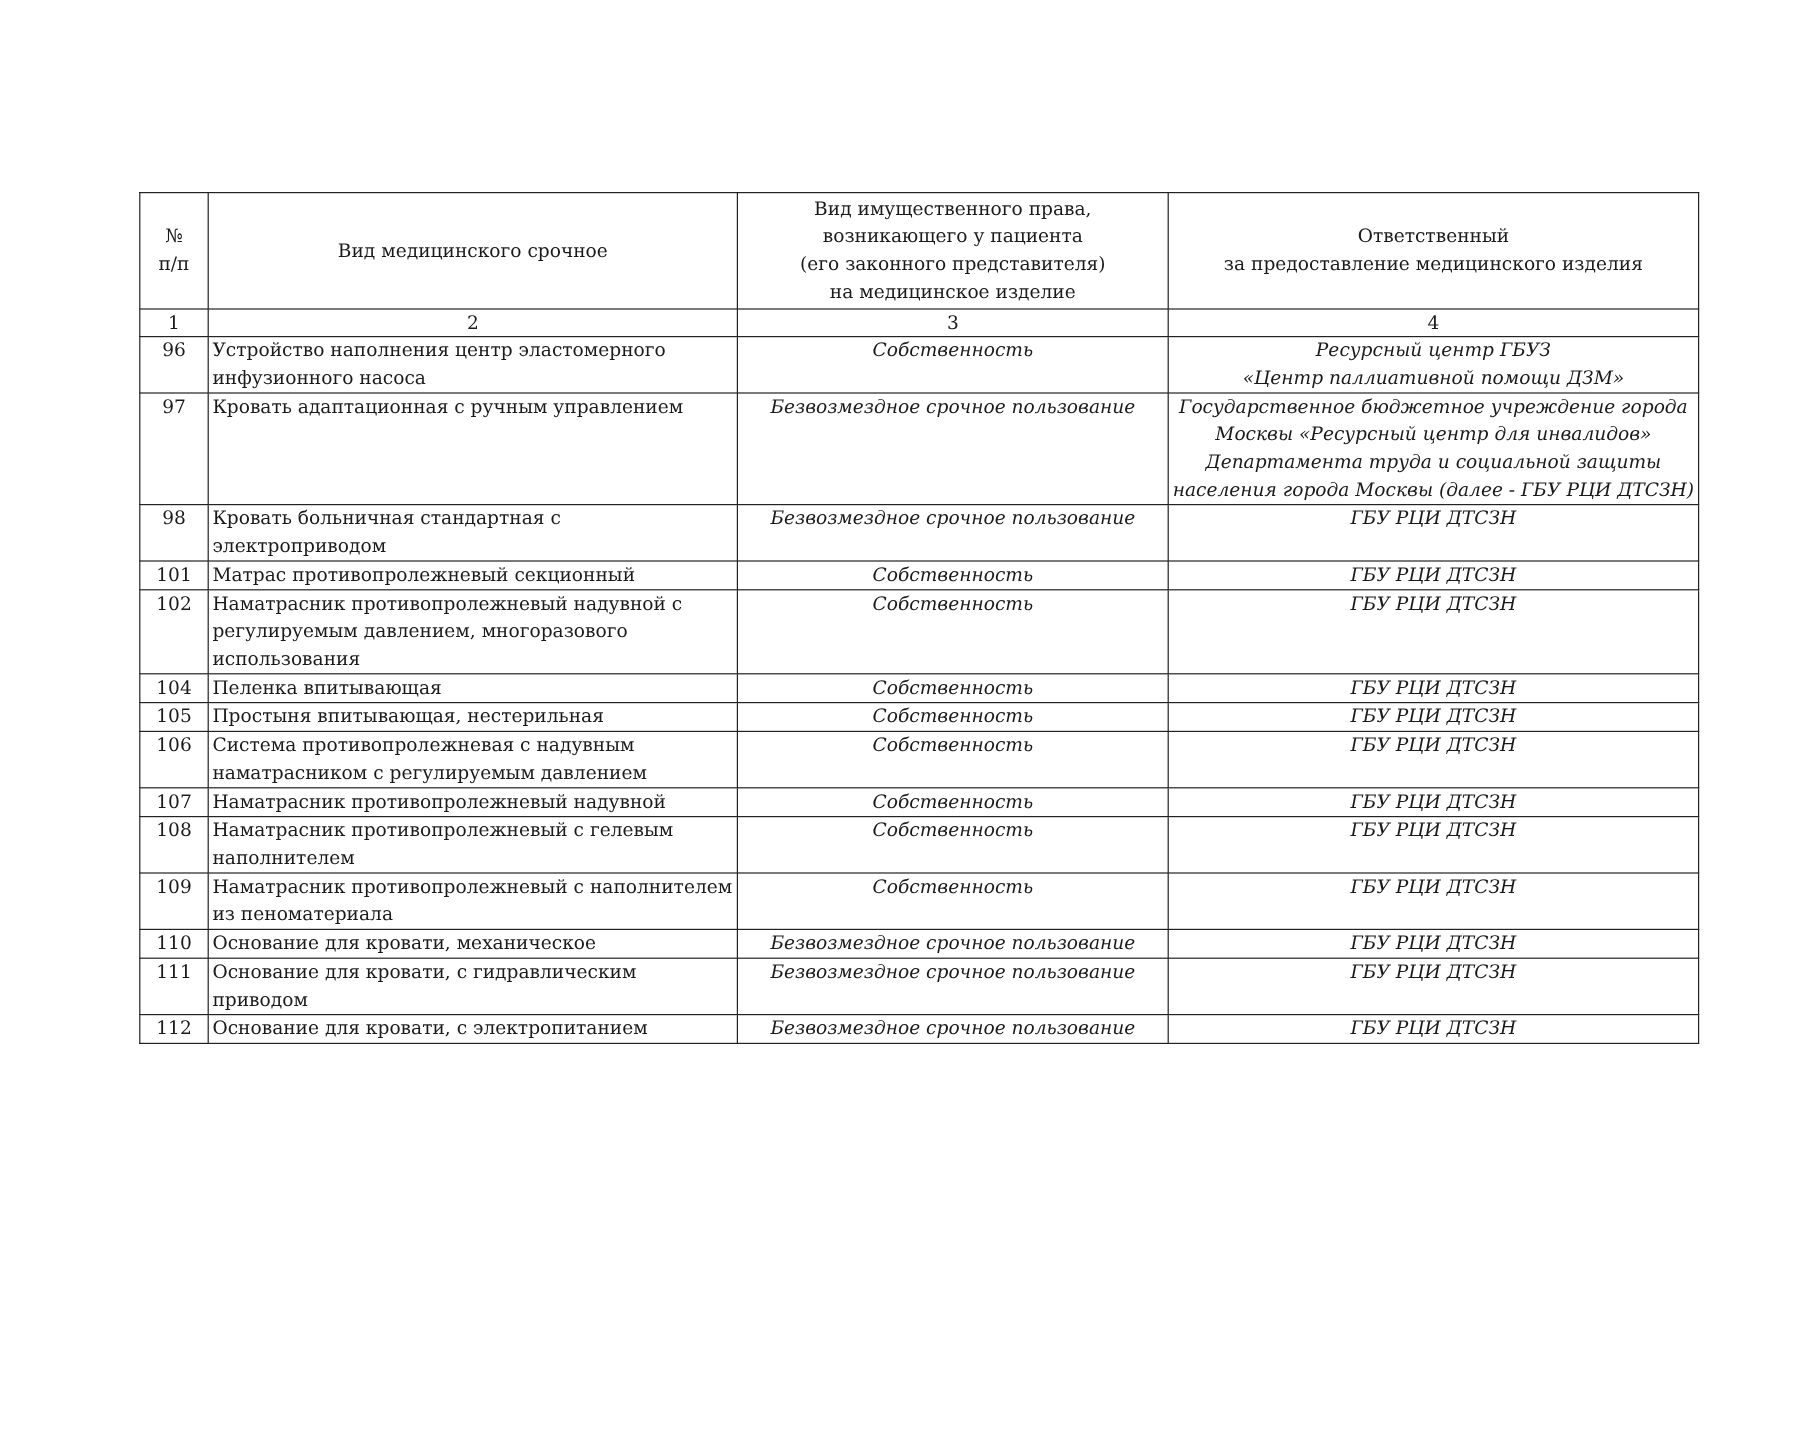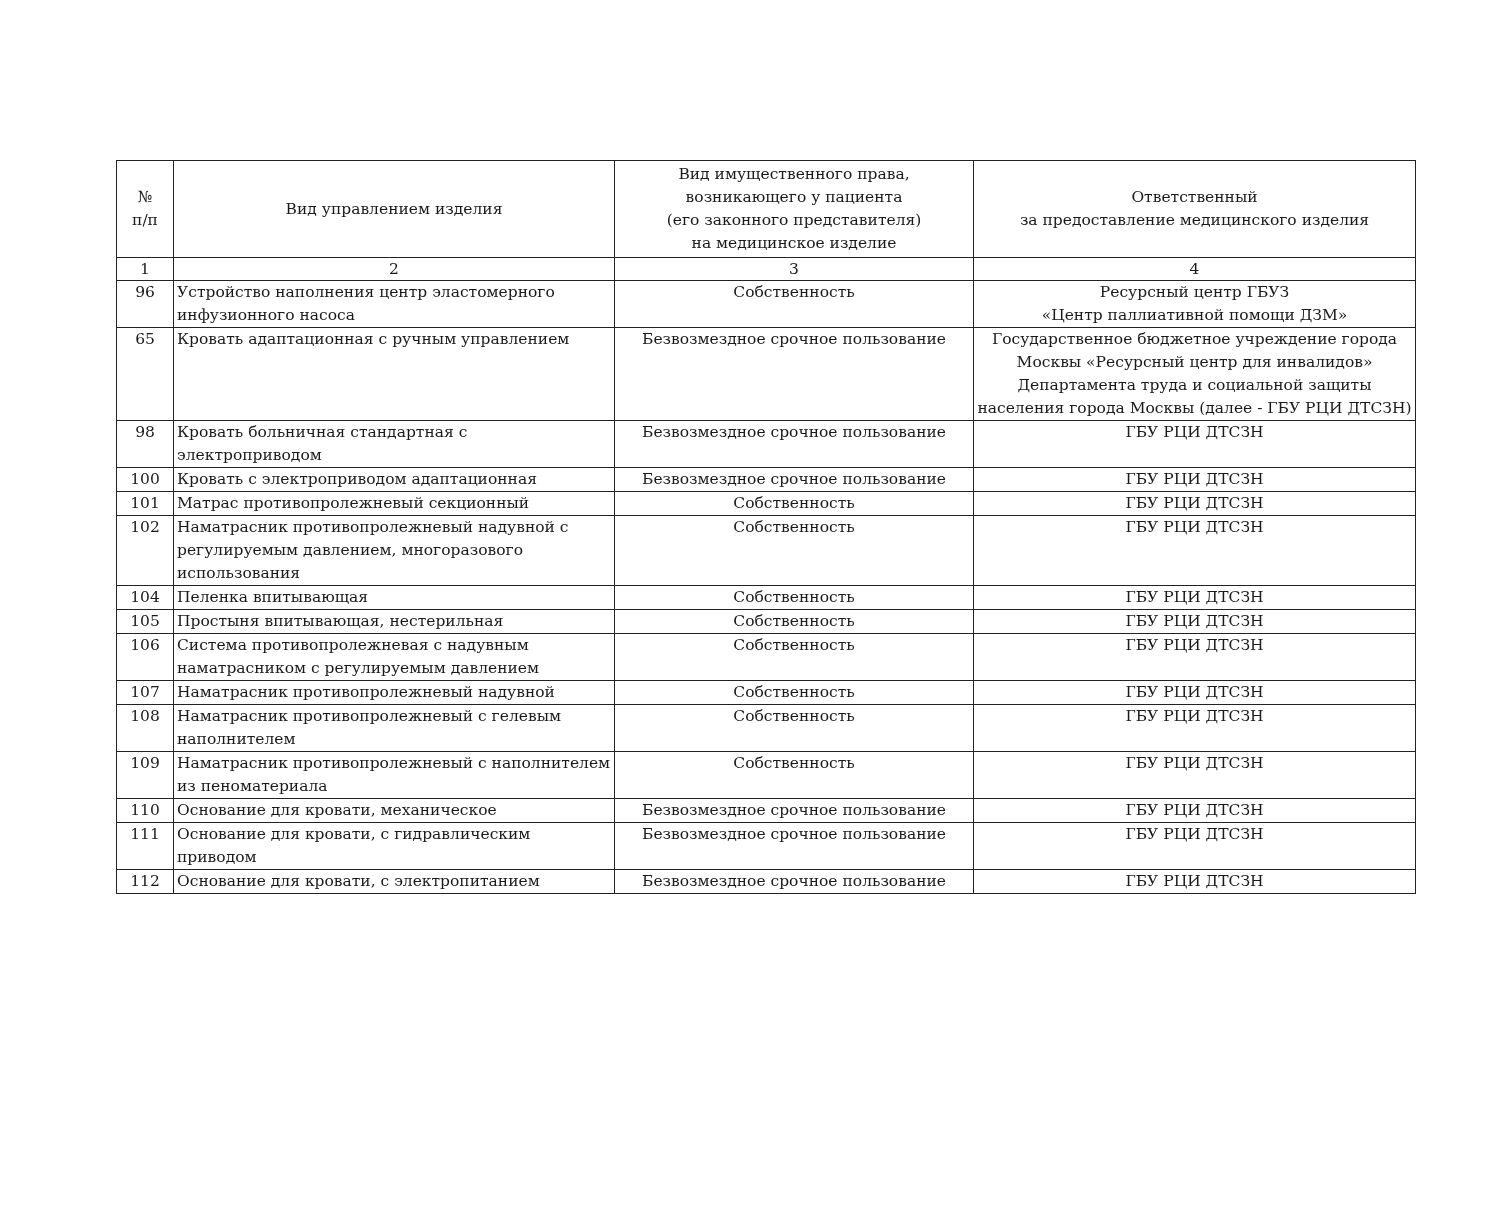--- a/index.html
+++ b/index.html
@@ -8,38 +8,38 @@
   table.doc { position:absolute; left:116px; top:160px; width:1299px;
               border-collapse:collapse; table-layout:fixed; font-size:15.5px; }
   table.doc td, table.doc th { border:1.5px solid #222; padding:0 3px; vertical-align:top;
               line-height:23px; font-weight:normal; }
   col.c1 { width:57px; } col.c2 { width:441px; } col.c3 { width:359px; } col.c4 { width:442px; }
   th { text-align:center; vertical-align:middle !important; }
   tr.hdr th { height:96px; }
   tr.nums td { height:22px; text-align:center; line-height:22px; }
   td.num { text-align:center; }
   td.name { text-align:left; }
-  td.right, td.resp { text-align:center; }
+  td.right, td.resp { text-align:center;font-style:italic; }
   .ml { white-space:pre-line; }
 </style>
 </head>
 <body>
 
 <table class="doc">
   <colgroup>
       <col class="c1">
       <col class="c2">
       <col class="c3">
       <col class="c4">
     </colgroup>
   <thead>
     <tr class="hdr">
       <th class="ml">№
 п/п</th>
-      <th class="ml">Вид управлением изделия</th>
+      <th class="ml">Вид медицинского срочное</th>
       <th class="ml">Вид имущественного права,
 возникающего у пациента
 (его законного представителя)
 на медицинское изделие</th>
       <th class="ml">Ответственный
 за предоставление медицинского изделия</th>
     </tr>
     <tr class="nums">
       <td>1</td>
       <td>2</td>
@@ -50,38 +50,32 @@
   <tbody id="rows">
       <tr>
         <td class="num ml">96</td>
         <td class="name ml">Устройство наполнения центр эластомерного
 инфузионного насоса</td>
         <td class="right ml">Собственность</td>
         <td class="resp ml">Ресурсный центр ГБУЗ
 «Центр паллиативной помощи ДЗМ»</td>
       </tr>
       <tr>
-        <td class="num ml">65</td>
+        <td class="num ml">97</td>
         <td class="name ml">Кровать адаптационная с ручным управлением</td>
         <td class="right ml">Безвозмездное срочное пользование</td>
         <td class="resp ml">Государственное бюджетное учреждение города
 Москвы «Ресурсный центр для инвалидов»
 Департамента труда и социальной защиты
 населения города Москвы (далее - ГБУ РЦИ ДТСЗН)</td>
       </tr>
       <tr>
         <td class="num ml">98</td>
         <td class="name ml">Кровать больничная стандартная с
 электроприводом</td>
-        <td class="right ml">Безвозмездное срочное пользование</td>
-        <td class="resp ml">ГБУ РЦИ ДТСЗН</td>
-      </tr>
-      <tr>
-        <td class="num ml">100</td>
-        <td class="name ml">Кровать с электроприводом адаптационная</td>
         <td class="right ml">Безвозмездное срочное пользование</td>
         <td class="resp ml">ГБУ РЦИ ДТСЗН</td>
       </tr>
       <tr>
         <td class="num ml">101</td>
         <td class="name ml">Матрас противопролежневый секционный</td>
         <td class="right ml">Собственность</td>
         <td class="resp ml">ГБУ РЦИ ДТСЗН</td>
       </tr>
       <tr>

